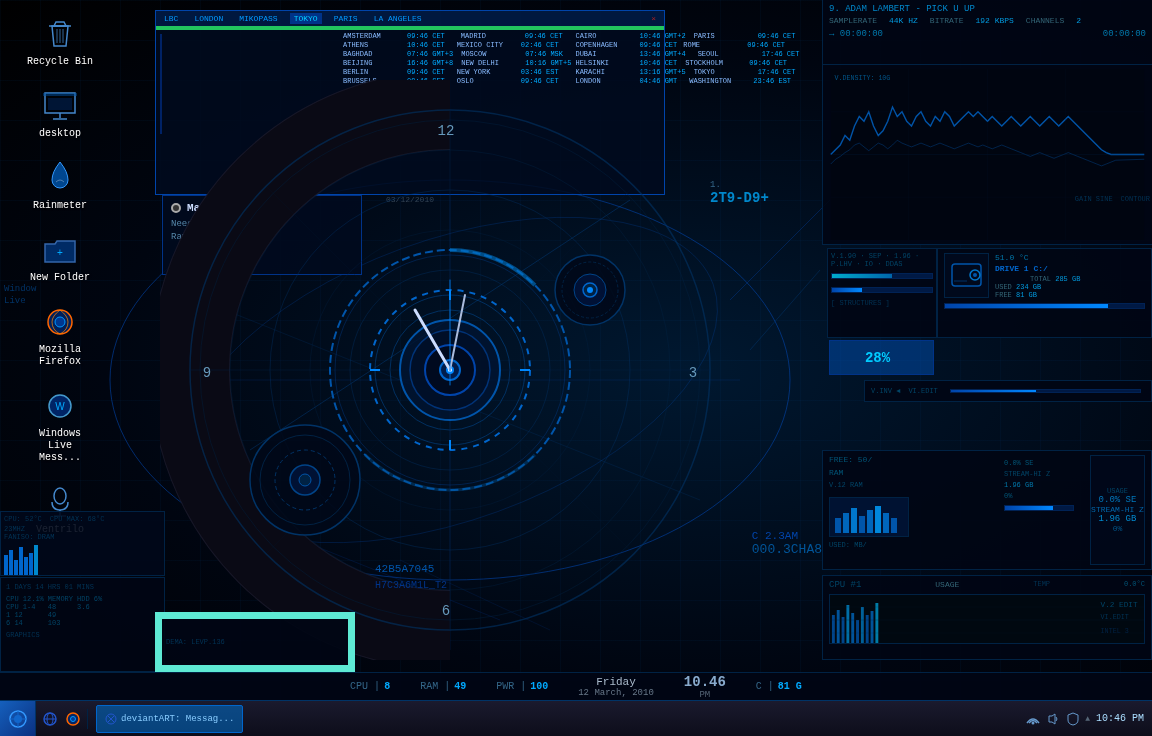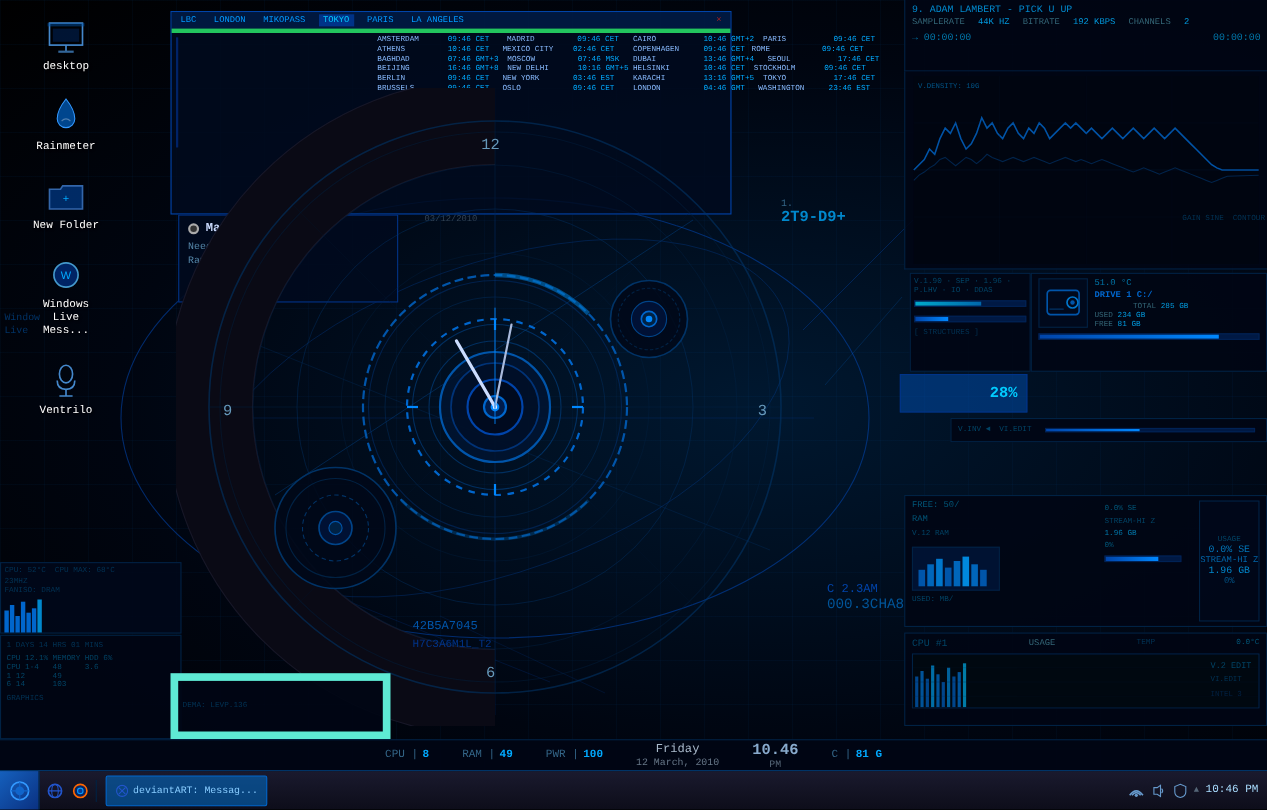--- a/index.html
+++ b/index.html
@@ -535,20 +535,33 @@
 
   <line x1="730" y1="300" x2="830" y2="200" stroke="#0044aa" stroke-width="0.7" opacity="0.5"></line>
   <line x1="750" y1="350" x2="820" y2="270" stroke="#0066cc" stroke-width="0.5" opacity="0.4"></line>
 
   <line x1="300" y1="540" x2="500" y2="620" stroke="#003388" stroke-width="0.5" opacity="0.5"></line>
   <line x1="400" y1="560" x2="550" y2="630" stroke="#0044aa" stroke-width="0.4" opacity="0.4"></line>
 </svg>
 
 <div class="desktop-icons">
 
+  <div class="desktop-icon">
+    <div class="icon-img">
+      <svg width="32" height="32" viewBox="0 0 32 32">
+        <path d="M8 8 L24 8 L22 28 L10 28 Z" fill="none" stroke="#4488cc" stroke-width="1.5"></path>
+        <path d="M5 8 L27 8" stroke="#4488cc" stroke-width="1.5"></path>
+        <path d="M12 4 L20 4 L22 8 L10 8 Z" fill="none" stroke="#4488cc" stroke-width="1.5"></path>
+        <line x1="13" y1="11" x2="13" y2="25" stroke="#336699" stroke-width="1"></line>
+        <line x1="16" y1="11" x2="16" y2="25" stroke="#336699" stroke-width="1"></line>
+        <line x1="19" y1="11" x2="19" y2="25" stroke="#336699" stroke-width="1"></line>
+      </svg>
+    </div>
+    <span class="icon-label">Recycle Bin</span>
+  </div>
 
   <div class="desktop-icon">
     <div class="icon-img">
       <svg width="34" height="30" viewBox="0 0 34 30">
         <rect x="2" y="2" width="30" height="20" fill="none" stroke="#4488cc" stroke-width="1.5"></rect>
         <rect x="0" y="2" width="34" height="3" fill="rgba(0,80,160,0.5)"></rect>
         <line x1="17" y1="22" x2="17" y2="28" stroke="#4488cc" stroke-width="1.5"></line>
         <rect x="10" y="27" width="14" height="2" fill="#336699"></rect>
         <rect x="5" y="7" width="24" height="12" fill="rgba(0,40,100,0.5)"></rect>
       </svg>
@@ -570,20 +583,31 @@
     <div class="icon-img">
       <svg width="34" height="28" viewBox="0 0 34 28">
         <path d="M2 8 L12 8 L14 5 L32 5 L32 26 L2 26 Z" fill="rgba(0,60,140,0.7)" stroke="#3366aa" stroke-width="1.5"></path>
         <text x="17" y="20" text-anchor="middle" fill="#00aaff" font-size="10" font-family="Arial">+</text>
       </svg>
     </div>
     <span class="icon-label">New Folder</span>
   </div>
 
 
+  <div class="desktop-icon">
+    <div class="icon-img">
+      <svg width="32" height="32" viewBox="0 0 32 32">
+        <circle cx="16" cy="16" r="12" fill="rgba(0,50,140,0.6)" stroke="#ff6600" stroke-width="1.5"></circle>
+        <path d="M16 4 Q24 10 24 16 Q24 24 16 28 Q8 24 8 16 Q8 10 16 4Z" fill="none" stroke="#ff8800" stroke-width="1" opacity="0.7"></path>
+        <circle cx="16" cy="16" r="5" fill="rgba(0,80,200,0.5)" stroke="#0099ff" stroke-width="1"></circle>
+      </svg>
+    </div>
+    <span class="icon-label">Mozilla
+Firefox</span>
+  </div>
 
   <div class="desktop-icon">
     <div class="icon-img">
       <svg width="32" height="32" viewBox="0 0 32 32">
         <circle cx="16" cy="16" r="11" fill="rgba(0,50,140,0.7)" stroke="#4499cc" stroke-width="1.5"></circle>
         <text x="16" y="20" text-anchor="middle" fill="#00aaff" font-size="10" font-family="Arial">W</text>
       </svg>
     </div>
     <span class="icon-label">Windows
 Live Mess...</span>
@@ -910,21 +934,21 @@
     <div class="progress-bar">
         <div class="progress-fill" style="width:60%; background:linear-gradient(90deg,#00aacc,#0066aa);"></div>
       </div>
     <div class="progress-bar">
         <div class="progress-fill" style="width:30%;"></div>
       </div>
   </div>
   <div style="font-size:7px; color:#003355; margin-top:4px;">[ STRUCTURES ]</div>
 </div>
 
-<div style="position:absolute; right:218px; top:340px; width:116px; height:35px; background:rgba(0,80,180,0.5); border:1px solid #003388; display:flex; align-items:center; justify-content:flex-end; padding-right:8px;">
+<div style="position:absolute; right:218px; top:340px; width:105px; height:35px; background:rgba(0,80,180,0.5); border:1px solid #003388; display:flex; align-items:center; justify-content:center; padding-right:8px;">
   <span style="color:#00ccff; font-size:14px; font-weight:bold;">28%</span>
 </div>
 
 <div style="position:absolute; right:0; top:380px; width:288px; height:22px; background:rgba(0,5,20,0.9); border:1px solid #002244; display:flex; align-items:center; padding:0 6px; gap:8px; font-size:7px; color:#004466;">
   <span>V.INV ◄</span>
   <span>VI.EDIT</span>
   <div style="flex:1; height:4px; background:rgba(0,30,80,0.8); border:1px solid #002255; margin:0 4px;">
     <div style="width:45%; height:100%; background:linear-gradient(90deg,#0044aa,#0088ff);"></div>
   </div>
 </div>

